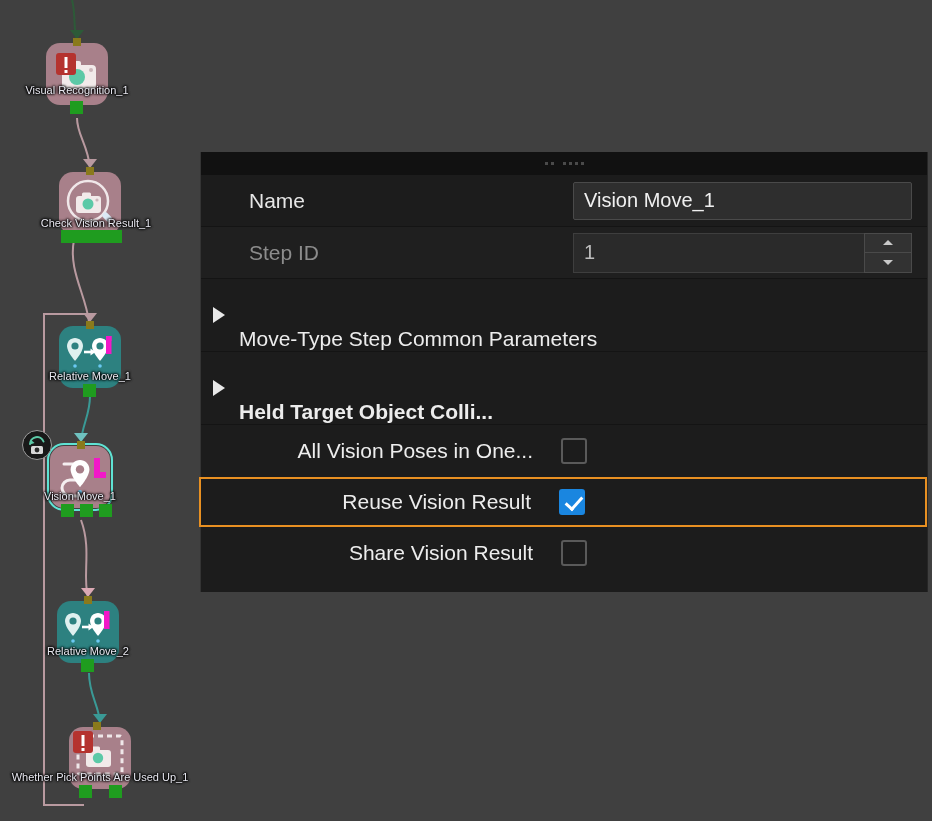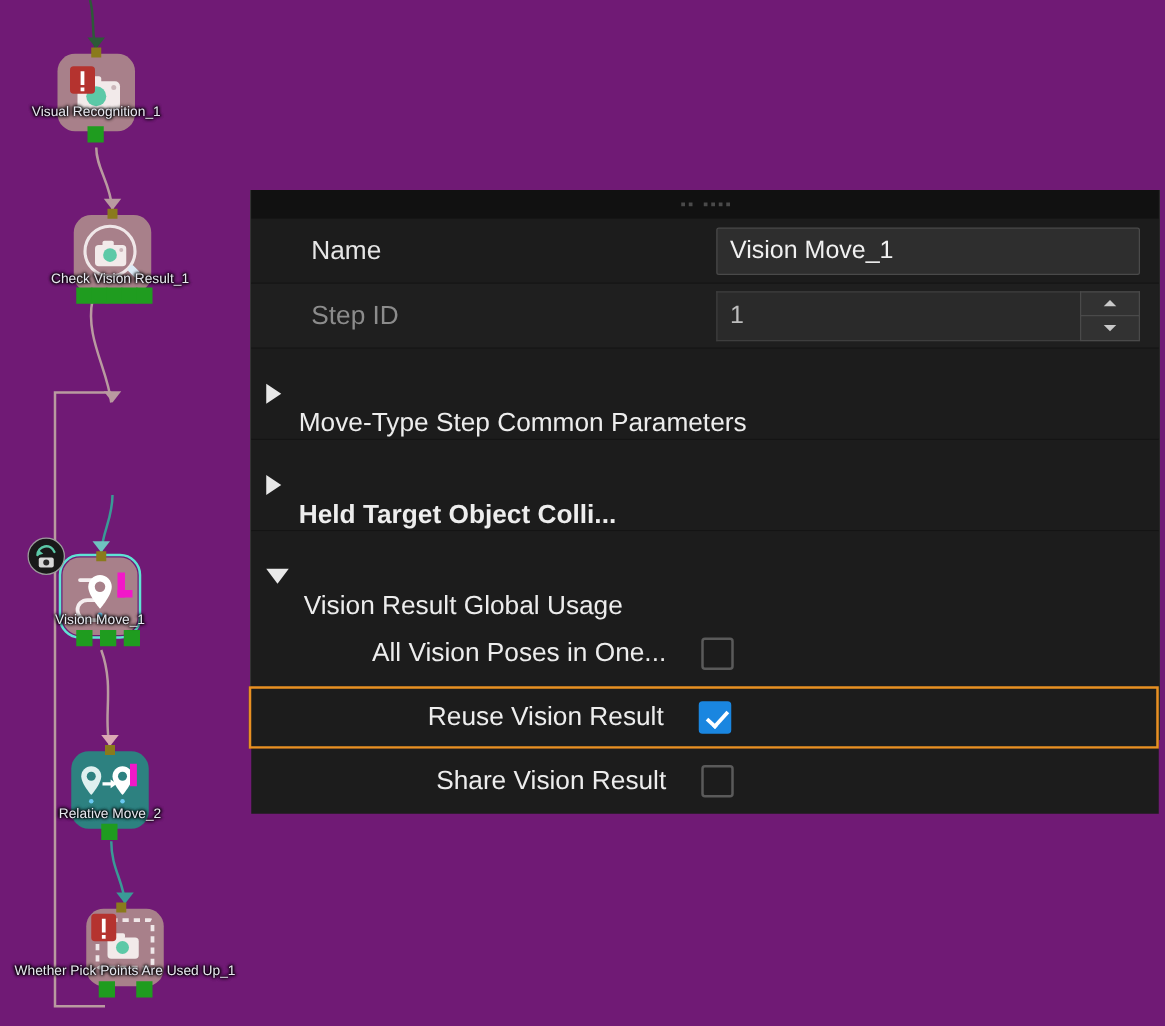--- a/index.html
+++ b/index.html
@@ -3,21 +3,21 @@
 <meta charset="utf-8">
 <title>Robot Program Editor</title>
 <style>
   * { box-sizing: border-box; margin: 0; padding: 0; }
   html, body {
     width: 932px; height: 821px;
     background: #191919;
     font-family: "Liberation Sans", sans-serif;
     overflow: hidden;
   }
-  #app { position: relative; width: 932px; height: 821px; background: #701a75; }
+  #app { position: relative; width: 932px; height: 821px; background: #404040; }
 
   
   #canvas { position: absolute; left: 0; top: 0; width: 200px; height: 821px; }
   #wires { position: absolute; left: 0; top: 0; width: 200px; height: 821px; }
 
   .node { position: absolute; width: 62px; height: 62px; border-radius: 14px; }
   .node.pink   { background: #a8808a; }
   .node.teal   { background: #2d8180; }
   .node.sel    { outline: 2px solid #5fe3d4; outline-offset: 1px; }
 
@@ -188,20 +188,39 @@
         </svg>
       </div>
       <div class="out-port" style="left:2px;"></div>
       <div class="out-port" style="left:14px;"></div>
       <div class="out-port" style="left:26px;"></div>
       <div class="out-port" style="left:38px;"></div>
       <div class="out-port" style="left:50px;"></div>
       <div class="node-label" style="top:45px;padding-left:12px;">Check Vision Result_1</div>
     </div>
 
+    <div class="node teal" style="left:59px;top:326px;">
+      <div class="in-port"></div>
+      <div class="glyph">
+        <svg width="62" height="62" viewBox="0 0 62 62">
+          <path d="M16 12c-4.5 0-8 3.6-8 8 0 6 8 15 8 15s8-9 8-15c0-4.4-3.5-8-8-8z" fill="#dff0ef"></path>
+          <circle cx="16" cy="20" r="3.6" fill="#2d8180"></circle>
+          <circle cx="16" cy="40" r="1.8" fill="#6ac9f2"></circle>
+          <path d="M41 12c-4.5 0-8 3.6-8 8 0 6 8 15 8 15s8-9 8-15c0-4.4-3.5-8-8-8z" fill="#ffffff"></path>
+          <circle cx="41" cy="20" r="3.6" fill="#2d8180"></circle>
+          <circle cx="41" cy="40" r="1.8" fill="#6ac9f2"></circle>
+          <path d="M25 26h8" stroke="#ffffff" stroke-width="2.6"></path>
+          <path d="M31.5 22.5l5 3.5-5 3.5z" fill="#ffffff"></path>
+          <rect x="47" y="10" width="5.5" height="18" fill="#f218c8"></rect>
+          <rect x="47" y="10" width="5.5" height="5" fill="#f218c8"></rect>
+        </svg>
+      </div>
+      <div class="out-port" style="left:24px;"></div>
+      <div class="node-label" style="top:44px;">Relative Move_1</div>
+    </div>
 
     <div class="node pink sel" style="left:50px;top:446px;width:60px;height:62px;">
       <div class="in-port" style="left:31px;"></div>
       <div class="glyph">
         <svg width="60" height="62" viewBox="0 0 60 62">
           <path d="M14 18 h14 a8 8 0 0 1 0 16 h-8 a8 8 0 0 0 0 16 h16" stroke="#f5eef0" stroke-width="3" fill="none" stroke-linecap="round"></path>
           <path d="M30 14c-5.2 0-9.4 4.2-9.4 9.4 0 7 9.4 17.6 9.4 17.6s9.4-10.6 9.4-17.6c0-5.2-4.2-9.4-9.4-9.4z" fill="#ffffff"></path>
           <circle cx="30" cy="23.4" r="4.2" fill="#a8808a"></circle>
           <circle cx="30" cy="46" r="2" fill="#6ac9f2"></circle>
           <rect x="44" y="12" width="6" height="20" fill="#f218c8"></rect>
@@ -300,24 +319,20 @@
     <div class="srow">
       <span class="tri-right"></span>
       <span class="stitle">Move-Type Step Common Parameters</span>
     </div>
 
     <div class="srow">
       <span class="tri-right"></span>
       <span class="stitle bold">Held Target Object Colli...</span>
     </div>
 
-    <div class="srow" style="border-bottom:none;">
-      <span class="tri-down"></span>
-      <span class="stitle">Vision Result Global Usage</span>
-    </div>
 
     <div class="crow">
       <span class="ctext">All Vision Poses in One...</span>
       <span class="cbox"></span>
     </div>
 
     <div class="crow focused">
       <span class="ctext">Reuse Vision Result</span>
       <span class="cbox checked"></span>
     </div>

